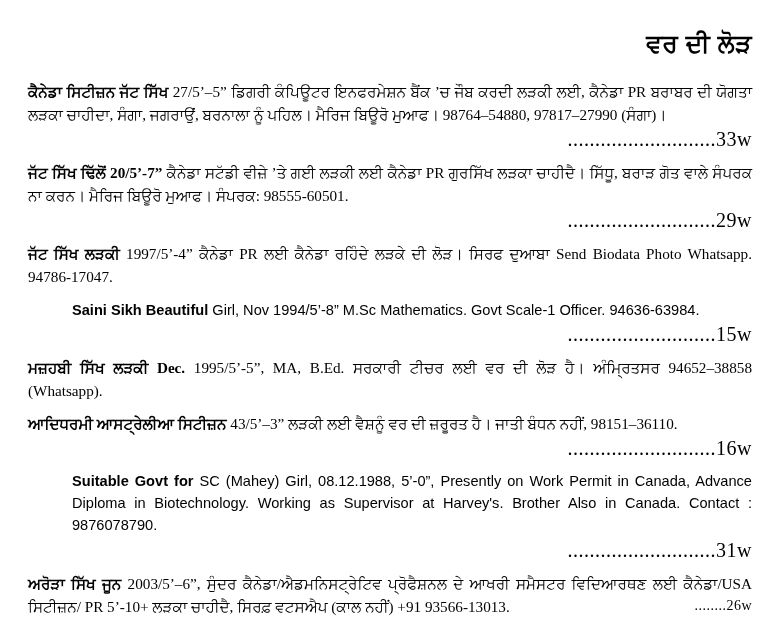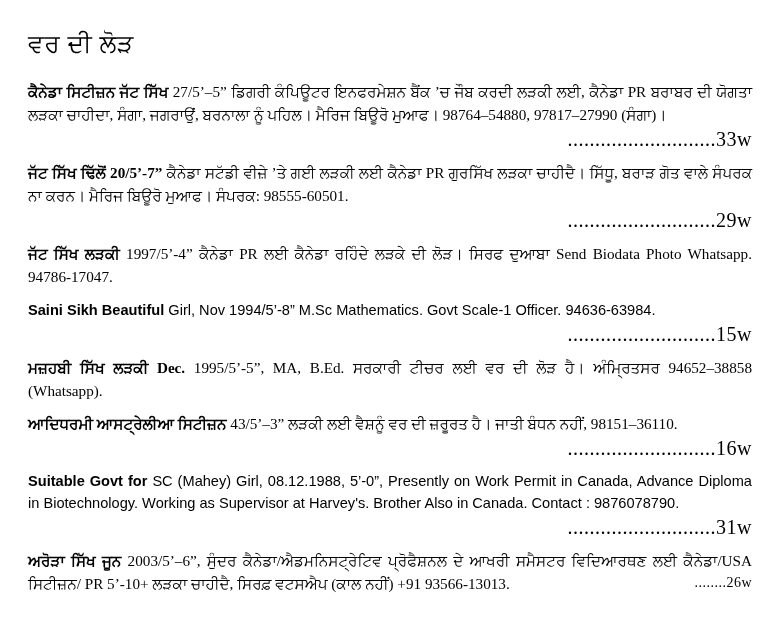--- a/index.html
+++ b/index.html
@@ -15,40 +15,41 @@
     overflow: hidden;
   }
   .page {
     position: relative;
     width: 780px;
     height: 627px;
     box-sizing: border-box;
     padding: 18px 28px 0 28px;
   }
   .page-title {
-    text-align: left;
+    text-align: right;
     font-family: "Liberation Sans", sans-serif;
     font-size: 25px;
-    font-weight: normal;
+    font-weight: bold;
     letter-spacing: 0.5px;
     margin: 10px 0 22px 0;
     line-height: 1.2;
   }
   .ad {
     margin-bottom: 10px;
   }
   .ad-body {
     font-size: 15.2px;
     line-height: 1.52;
     text-align: justify;
     text-justify: inter-word;
   }
   .ad-body.sans {
     font-family: "Liberation Sans", sans-serif;
     font-size: 14.6px;
+    margin-left: 44px;
   }
   .lead {
     font-weight: bold;
     margin-top: 31px;
   }
   .lead-sans {
     font-family: "Liberation Sans", sans-serif;
     font-weight: bold;
   }
   .words-line {

